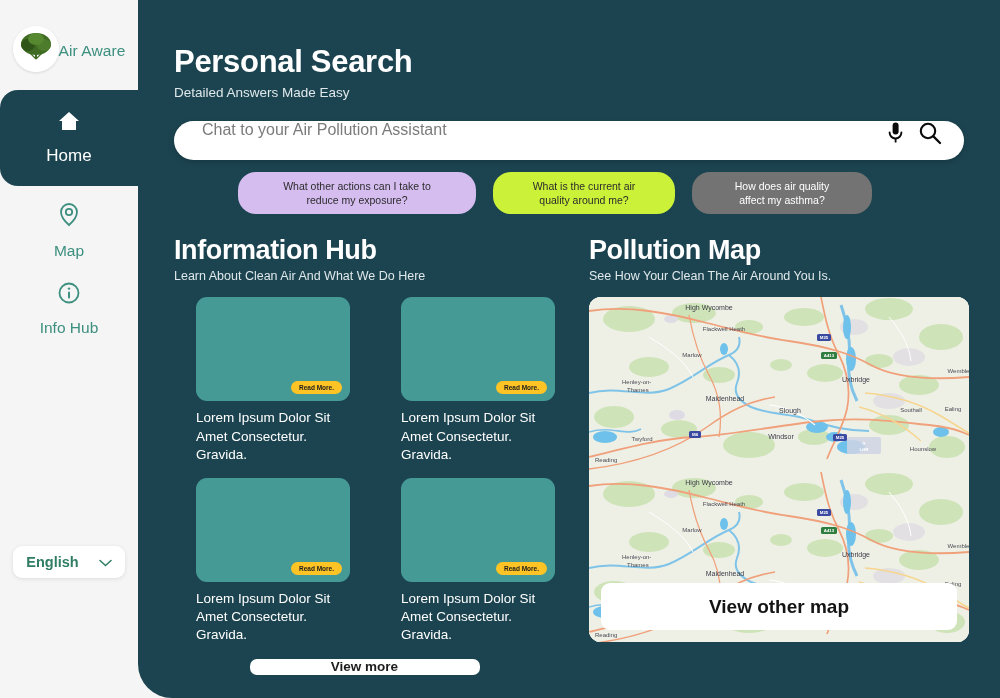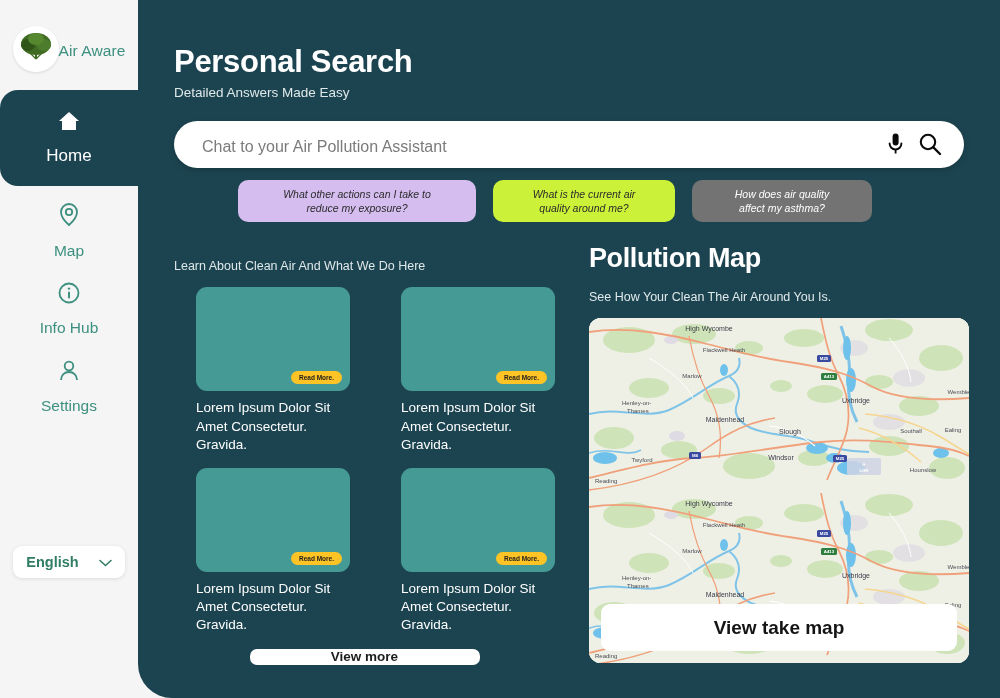--- a/index.html
+++ b/index.html
@@ -62,50 +62,50 @@
     padding: 0 36px;
   }
   .page-title {
     margin-top: 44px; color: #ffffff; font-size: 31px; font-weight: 800;
     letter-spacing: -.3px;
   }
   .page-sub { margin-top: 5px; color: #dfe8ea; font-size: 13.5px; }
 
   
   .searchbar {
-    margin-top: 21px; height: 47px; background: #ffffff; border-radius: 24px;
-    display: flex; align-items: flex-end; padding: 0 22px 12px 28px;
+    margin-top: 21px; height: 39px; background: #ffffff; border-radius: 24px;
+    display: flex; align-items: flex-start; padding: 0 22px 12px 28px;
     box-shadow: 0 2px 6px rgba(0,0,0,.18);
   }
   .search-input {
     flex: 1; border: none; outline: none; background: transparent;
     font-family: "Liberation Sans", sans-serif; font-size: 16px; color: #222;
   }
   .search-input::placeholder { color: #7b7b7b; }
   .search-actions { display: flex; align-items: center; gap: 14px; }
   .icon-btn { cursor: pointer; line-height: 0; }
 
   
   .chips { margin-top: 12px; display: flex; gap: 17px; padding-left: 64px; }
   .chip {
-    border-radius: 10px; padding: 7px 32px; text-align: center;
+    border-radius: 18px; padding: 7px 32px; text-align: center;
     font-size: 10.5px; line-height: 1.35; cursor: pointer;
-    display: flex; align-items: center; justify-content: center; font-style: italic;
+    display: flex; align-items: center; justify-content: center;
   }
   .chip.purple { background: #d5bdf0; color: #2b2b2b; width: 238px; }
   .chip.lime   { background: #cbf238; color: #2b2b2b; width: 182px; }
   .chip.teal   { background: #737373; color: #ffffff; width: 180px; }
 
   
   .columns { margin-top: 21px; display: flex; gap: 34px; }
   .col-left { width: 414px; }
   .col-right { width: 380px; }
 
   .sec-title { color: #ffffff; font-size: 27px; font-weight: 800; letter-spacing: -.4px; }
-  .sec-sub { margin-top: 16px; color: #dfe8ea; font-size: 12.5px; }
+  .sec-sub { margin-top: 3px; color: #dfe8ea; font-size: 12.5px; }
 
   .cards { margin-top: 14px; display: grid; grid-template-columns: 176px 176px; gap: 14px 29px; }
   .card { cursor: pointer; padding-left: 22px; }
   .card-thumb {
     height: 104px; background: #469a96; border-radius: 11px;
     position: relative;
   }
   .read-more {
     position: absolute; right: 8px; bottom: 7px;
     background: #fec324; color: #1d1d1d; font-size: 6.5px; font-weight: 700;
@@ -188,29 +188,20 @@
           <svg width="24" height="24" viewBox="0 0 24 24">
             <circle cx="12" cy="12" r="9.5" fill="none" stroke="#3d8f7f" stroke-width="1.8"></circle>
             <circle cx="12" cy="7.6" r="1.2" fill="#3d8f7f"></circle>
             <rect x="11" y="10.4" width="2" height="7" rx="1" fill="#3d8f7f"></rect>
           </svg>
         </span>
         <span class="nav-label">Info Hub</span>
       </div>
 
 
-      <div class="nav-item">
-        <span class="nav-icon">
-          <svg width="22" height="24" viewBox="0 0 22 24">
-            <circle cx="11" cy="7" r="4.3" fill="none" stroke="#3d8f7f" stroke-width="1.8"></circle>
-            <path d="M3 21 c0 -4.8 3.6 -8 8 -8 s8 3.2 8 8" fill="none" stroke="#3d8f7f" stroke-width="1.8"></path>
-          </svg>
-        </span>
-        <span class="nav-label">Settings</span>
-      </div>
 
     </nav>
 
     <div class="lang">
       <span class="lang-label">English</span>
       <span>
         <svg width="13" height="8" viewBox="0 0 13 8">
           <path d="M1 1.5 L6.5 6.5 L12 1.5" fill="none" stroke="#2f7d62" stroke-width="1.5" stroke-linecap="round"></path>
         </svg>
       </span>
@@ -244,20 +235,21 @@
 
     <div class="chips">
       <div class="chip purple">What other actions can I take to reduce my exposure?</div>
       <div class="chip lime">What is the current air quality around me?</div>
       <div class="chip teal">How does air quality affect my asthma?</div>
     </div>
 
     <div class="columns">
 
       <section class="col-left">
+        <h2 class="sec-title">Information Hub</h2>
         <div class="sec-sub">Learn About Clean Air And What We Do Here</div>
 
         <div class="cards">
 
           <div class="card">
             <div class="card-thumb">
               <span class="read-more">Read More.</span>
             </div>
             <div class="card-caption">Lorem Ipsum Dolor Sit Amet Consectetur. Gravida.</div>
           </div>
@@ -383,19 +375,19 @@
                 <text class="maplbl big" x="192" y="142" text-anchor="middle">Windsor</text>
                 <text class="maplbl" x="53" y="144" text-anchor="middle">Twyford</text>
                 <text class="maplbl" x="334" y="154" text-anchor="middle">Hounslow</text>
                 <text class="maplbl" x="6" y="165">Reading</text>
               </g>
             </defs>
             <rect width="380" height="345" fill="#eef0e6"></rect>
             <use href="#maptile" x="0" y="0"></use>
             <use href="#maptile" x="0" y="175"></use>
           </svg>
-          <button class="view-full-map">View take map</button>
+          <button class="view-full-map">View other map</button>
         </div>
       </section>
 
     </div>
   </main>
 </div>
 
 </body></html>

